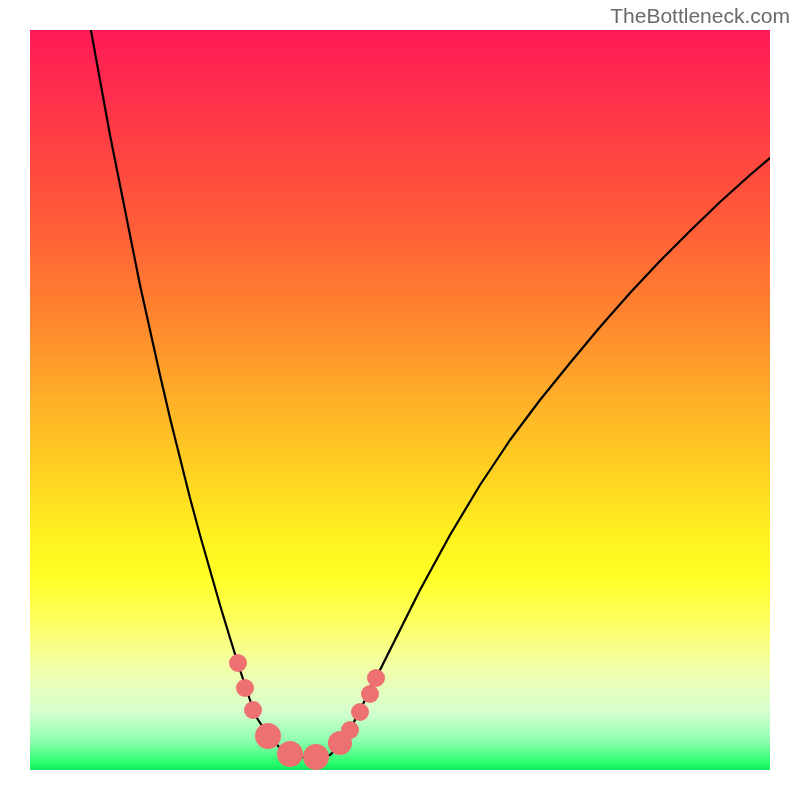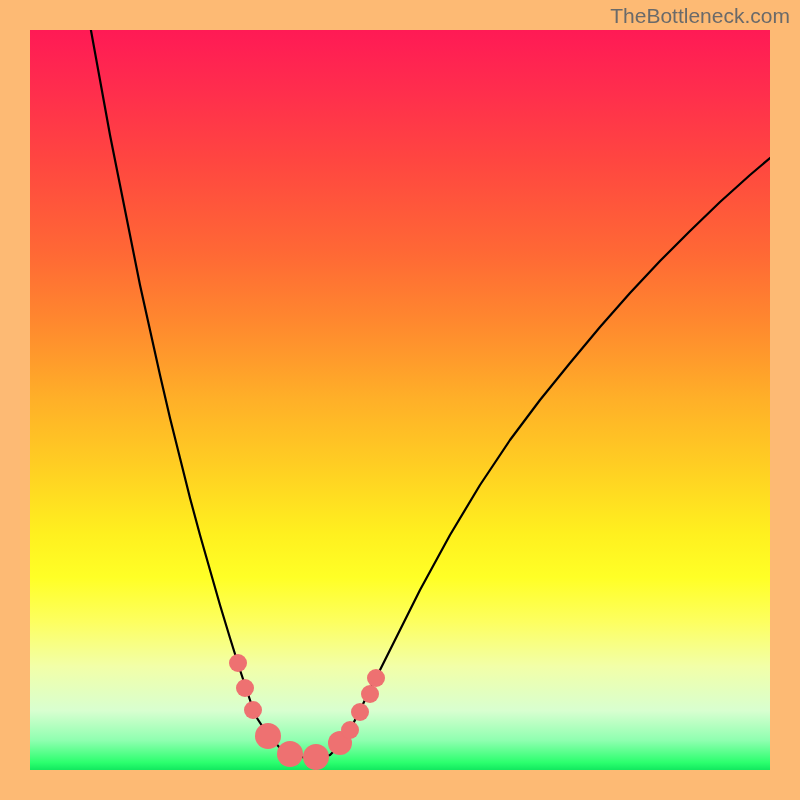--- a/index.html
+++ b/index.html
@@ -1,21 +1,21 @@
 <!DOCTYPE html>
 <html><head>
 <meta charset="utf-8">
 <style>
   * { margin: 0; padding: 0; box-sizing: border-box; }
   html, body { width: 800px; height: 800px; background: #000; overflow: hidden; }
   
   .container {
     width: 800px;
     height: 800px;
-    background: #fdba74;
+    background: #ffffff;
     position: relative;
   }
   
   .watermark {
     position: absolute;
     top: 4px;
     right: 10px;
     color: #6a6a6a;
     font-family: Arial, sans-serif;
     font-size: 21px;

